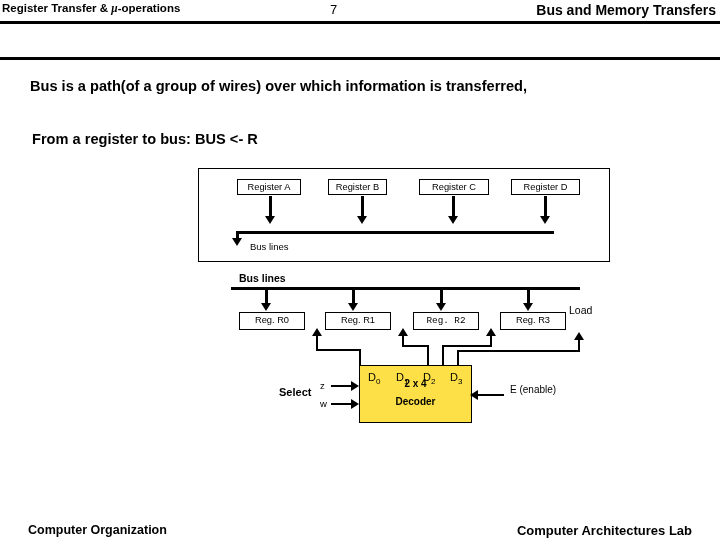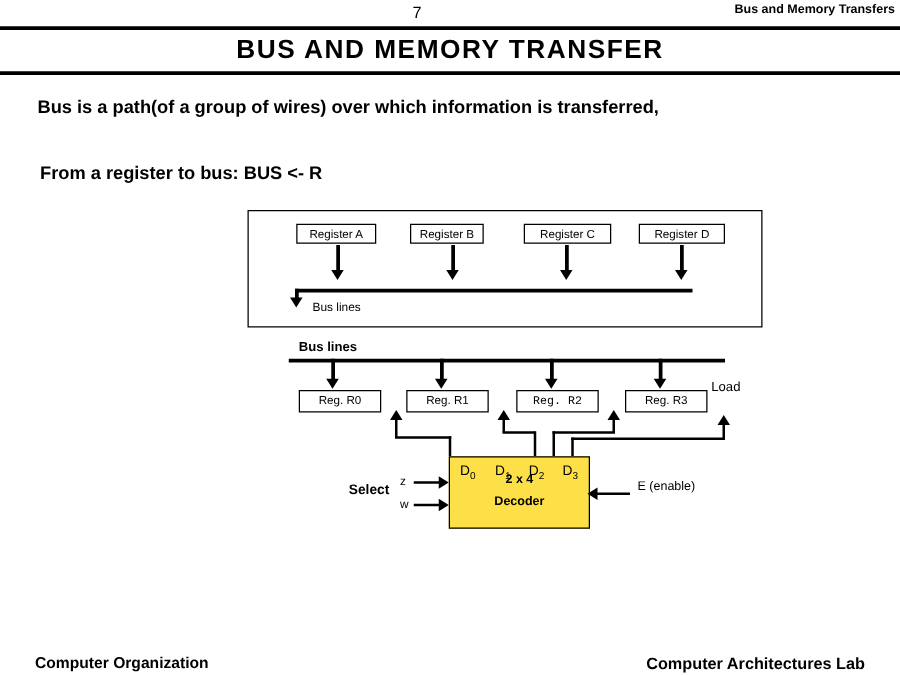--- a/index.html
+++ b/index.html
@@ -11,21 +11,21 @@
     position:relative;
     overflow:hidden;
   }
   .slide{position:absolute;left:0;top:0;width:720px;height:540px;}
 
   
   .hdr{position:absolute;left:0;top:2px;width:720px;height:18px;}
   .hdr-left{position:absolute;left:2px;top:0;font-size:11.5px;font-weight:bold;}
   .hdr-left .ital{font-style:italic;font-family:"Liberation Serif",serif;font-weight:bold;}
   .hdr-mid{position:absolute;left:330px;top:0;font-size:13px;}
-  .hdr-right{position:absolute;right:4px;top:0;font-size:10px;font-weight:bold;}
+  .hdr-right{position:absolute;right:4px;top:0;font-size:14px;font-weight:bold;}
   .title{
     position:absolute;left:0;top:24px;width:720px;height:32px;
     text-align:center;font-size:21px;font-weight:bold;letter-spacing:1.2px;
     line-height:32px;
   }
   .rule2{position:absolute;left:0;top:57px;width:720px;height:3px;background:#000;}
   .rule1{position:absolute;left:0;top:21px;width:720px;height:3px;background:#000;}
 
   
   .para{
@@ -84,26 +84,26 @@
   
   .foot-left{position:absolute;left:28px;top:523px;font-size:12.5px;font-weight:bold;}
   .foot-right{position:absolute;right:28px;top:523px;font-size:13px;font-weight:bold;}
 </style>
 </head>
 <body>
 
 <div class="slide">
 
   <div class="hdr">
+    <div class="hdr-left"><span>Register Transfer &amp; </span><span class="ital">μ</span><span>-operations</span></div>
     <div class="hdr-mid">7</div>
     <div class="hdr-right">Bus and Memory Transfers</div>
   </div>
 
   <div class="rule1"></div>
-  <div class="title">BUS  AND  MEMORY  TRANSFER</div>
   <div class="rule2"></div>
 
   <div class="para">
     <div>Bus is a path(of a group of wires) over which information is transferred,</div>
   </div>
   <div class="subpara">From a register to bus: BUS &lt;- R</div>
 
   <div class="outer" style="left:198px;top:168px;width:412px;height:94px;"></div>
 
   <div class="box regbox" style="left:237px;top:179px;width:64px;">Register A</div>

